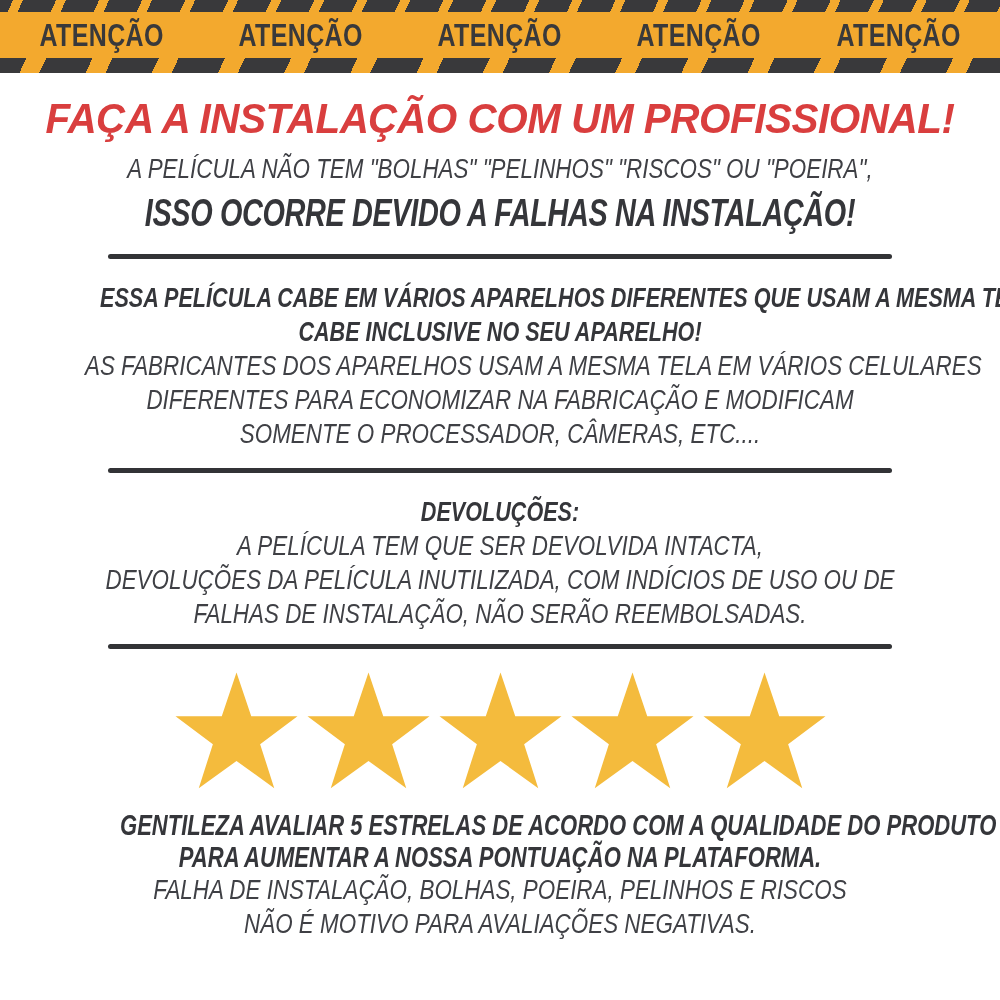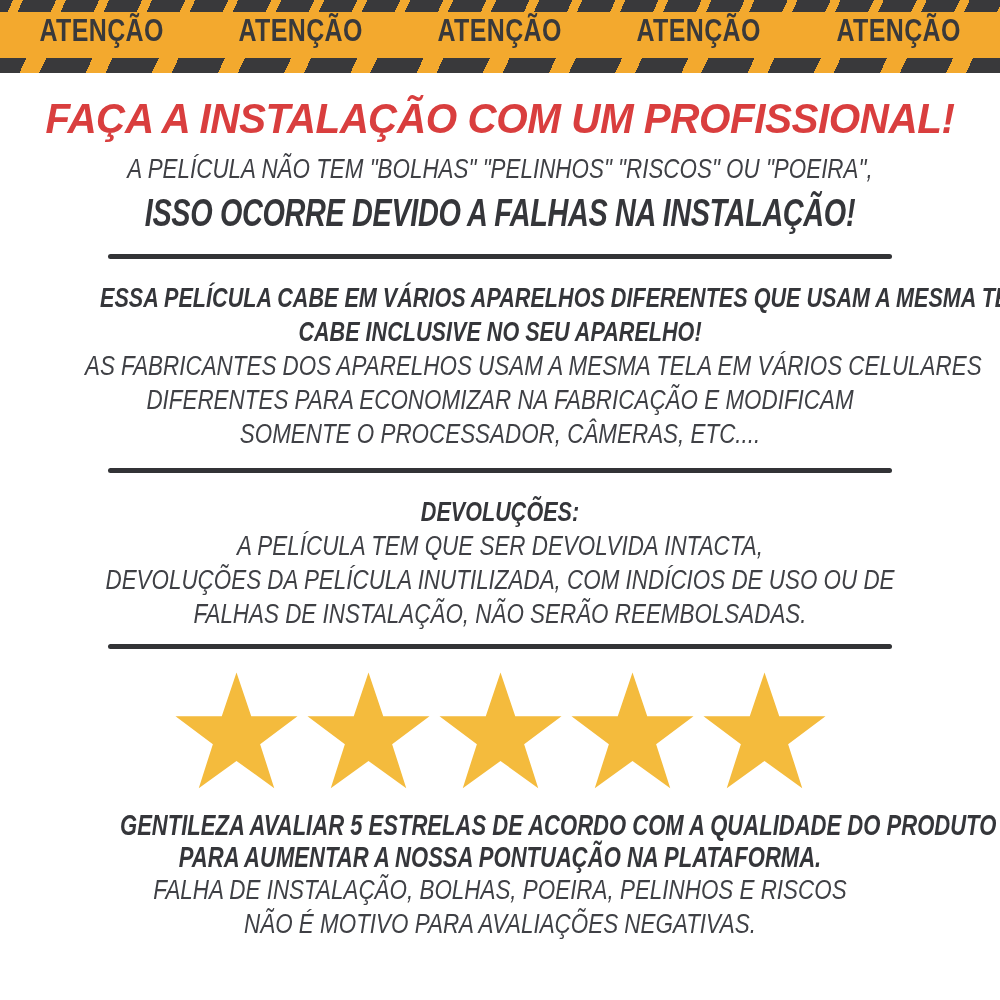--- a/index.html
+++ b/index.html
@@ -16,21 +16,21 @@
   .tape-stripe.top{
     top:0;height:12px;
     background:repeating-linear-gradient(115deg, var(--tape-dark) 0 30px, transparent 30px 39px);
   }
   .tape-stripe.bottom{
     bottom:0;height:15px;
     background:repeating-linear-gradient(115deg, var(--tape-dark) 0 42px, transparent 42px 60px);
   }
   .tape-row{
     position:absolute;top:12px;bottom:15px;left:0;right:0;
-    display:flex;justify-content:space-between;padding:0 22px;gap:8px;
+    display:flex;align-items:center;justify-content:space-between;padding:0 22px;gap:8px;
   }
   .tape-label{
     font-size:32px;font-weight:700;color:var(--tape-dark);
     transform:scaleX(.78);letter-spacing:.5px;white-space:nowrap;
   }
 
   
   .line{white-space:nowrap;text-align:center;width:1000px;}
   .headline{
     margin-top:22px;font-size:43px;line-height:46px;font-weight:800;font-style:italic;

